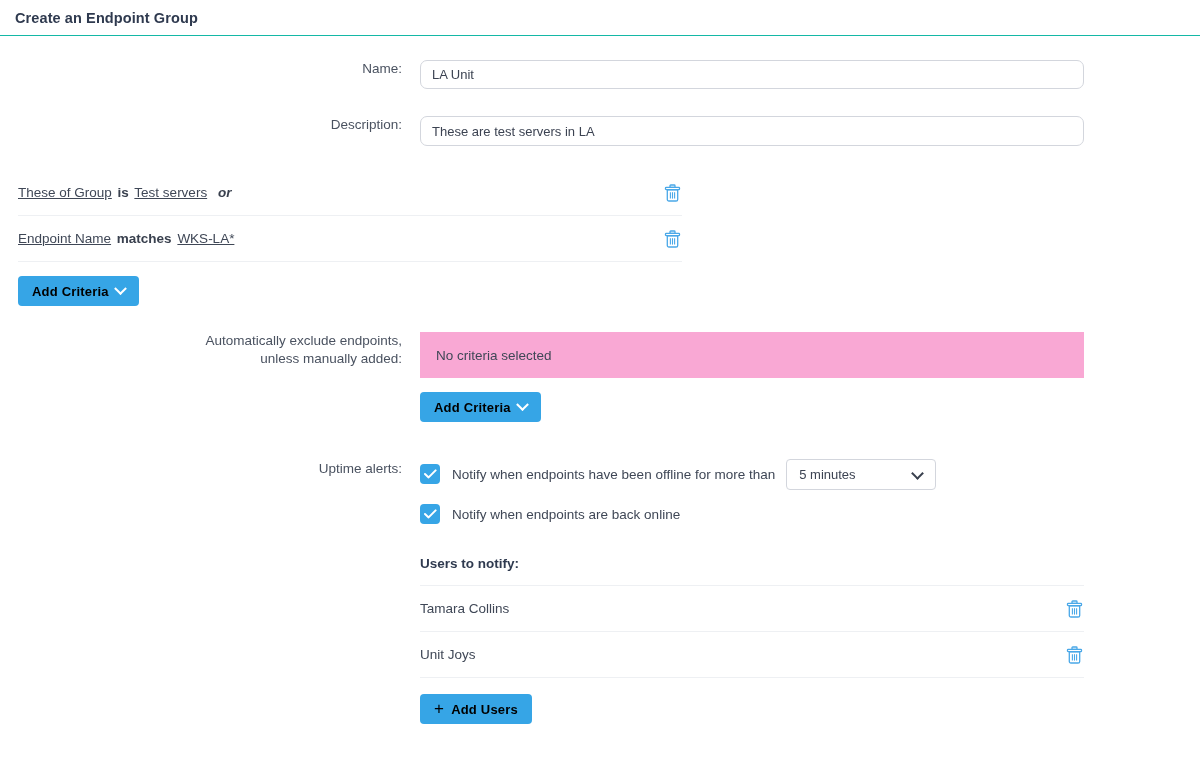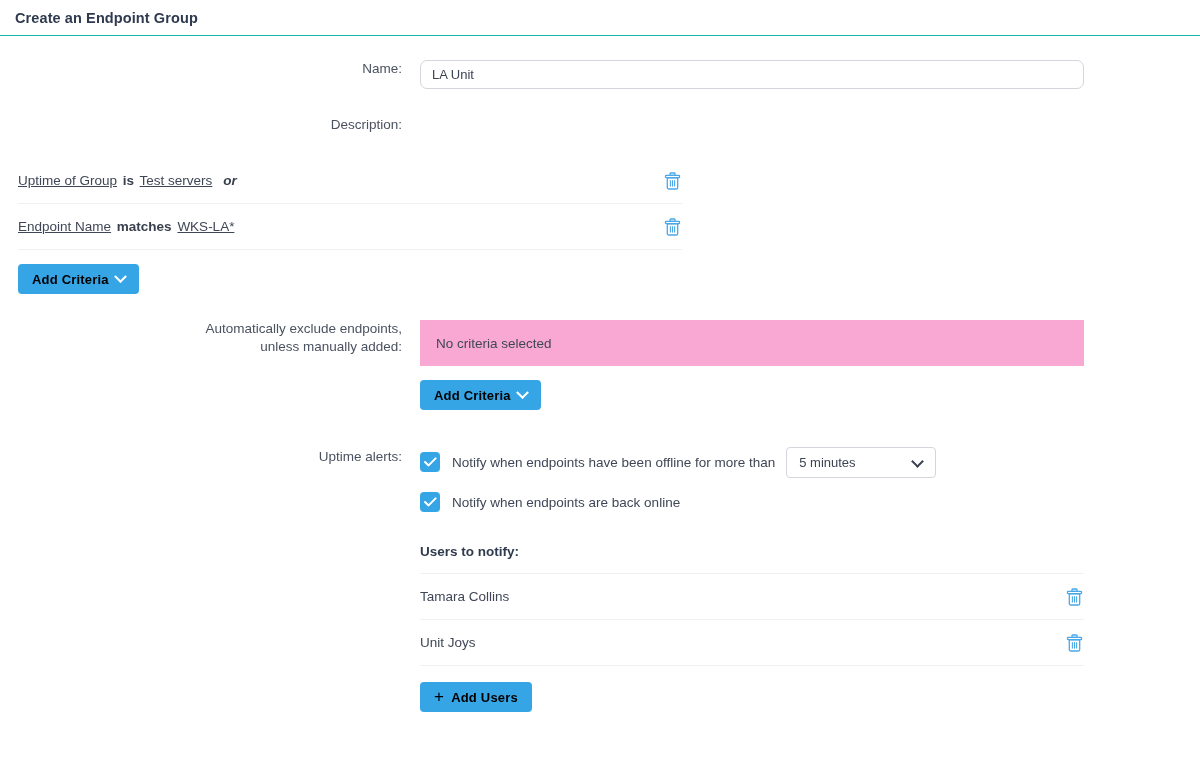--- a/index.html
+++ b/index.html
@@ -252,30 +252,33 @@
 
   <div class="form-row">
     <div class="form-label">Name:</div>
     <div class="form-control">
       <input class="text-input" type="text" value="LA Unit" style="">
     </div>
   </div>
 
   <div class="form-row mt-desc">
     <div class="form-label">Description:</div>
+    <div class="form-control">
+      <input class="text-input tall" type="text" value="These are test servers in LA" style="">
+    </div>
   </div>
 
   <div class="form-row mt-include">
     <div class="form-control">
 
       <div class="criteria-list">
 
         <div class="criteria-row">
           <div class="criteria-text">
-            <span class="link">Uptime of Group</span>
+            <span class="link">These of Group</span>
             <span class="op">is</span>
             <span class="link">Test servers</span>
             <span class="conj">or</span>
           </div>
           <span class="trash-icon">
             <svg width="17" height="18" viewBox="0 0 17 18">
               <rect x="6" y="1" width="5" height="2.4" rx="0.7" fill="none" stroke="#4aa8e8" stroke-width="1.3"></rect>
               <rect x="1.5" y="3.4" width="14" height="2.2" rx="0.7" fill="none" stroke="#4aa8e8" stroke-width="1.3"></rect>
               <path d="M3.3 5.8 h10.4 v9.6 a1.6 1.6 0 0 1 -1.6 1.6 h-7.2 a1.6 1.6 0 0 1 -1.6 -1.6 z" fill="none" stroke="#4aa8e8" stroke-width="1.3"></path>
               <line x1="6.4" y1="8.2" x2="6.4" y2="14.6" stroke="#4aa8e8" stroke-width="1.1"></line>

